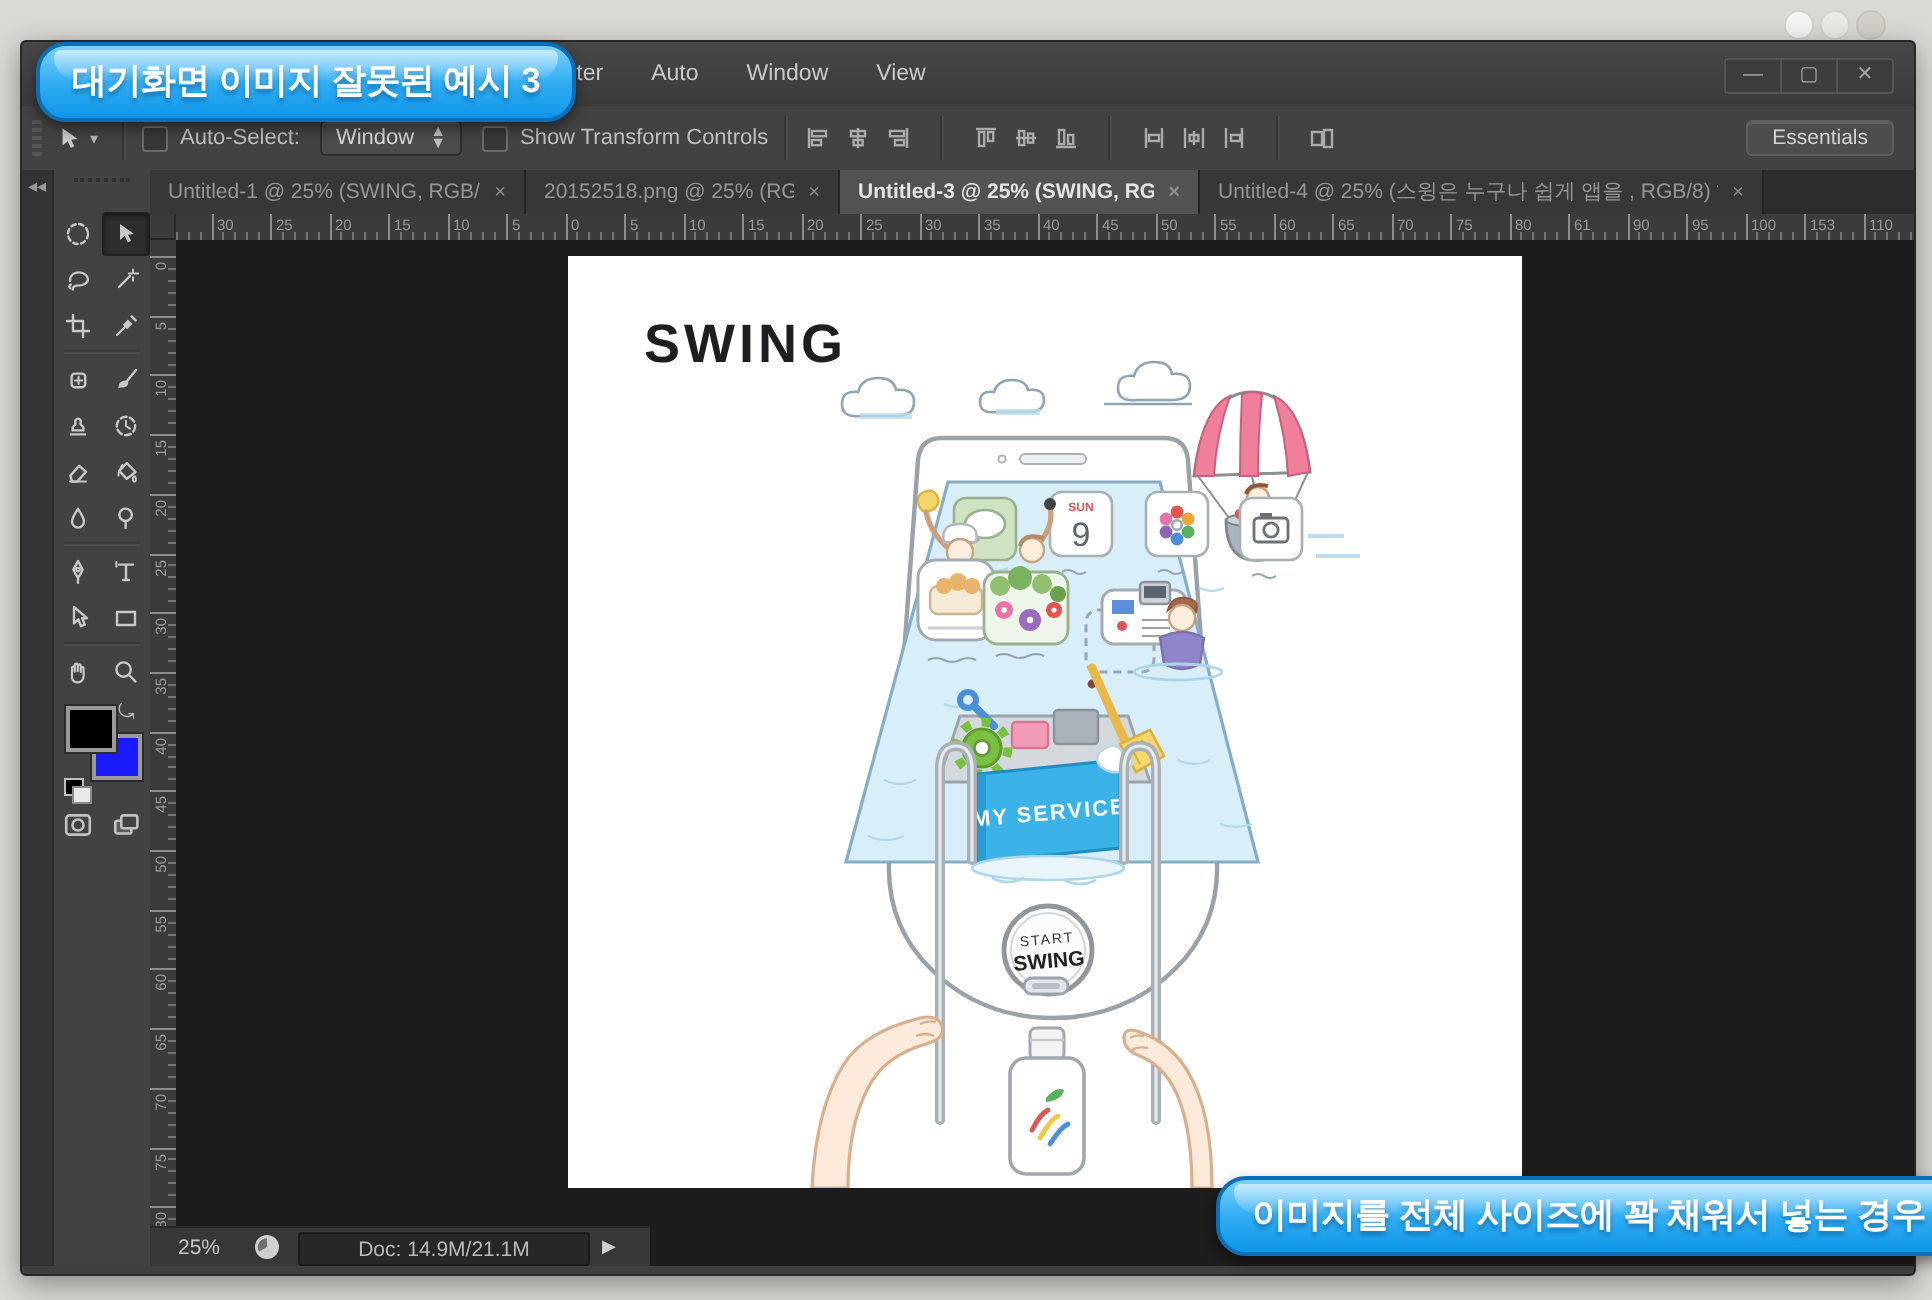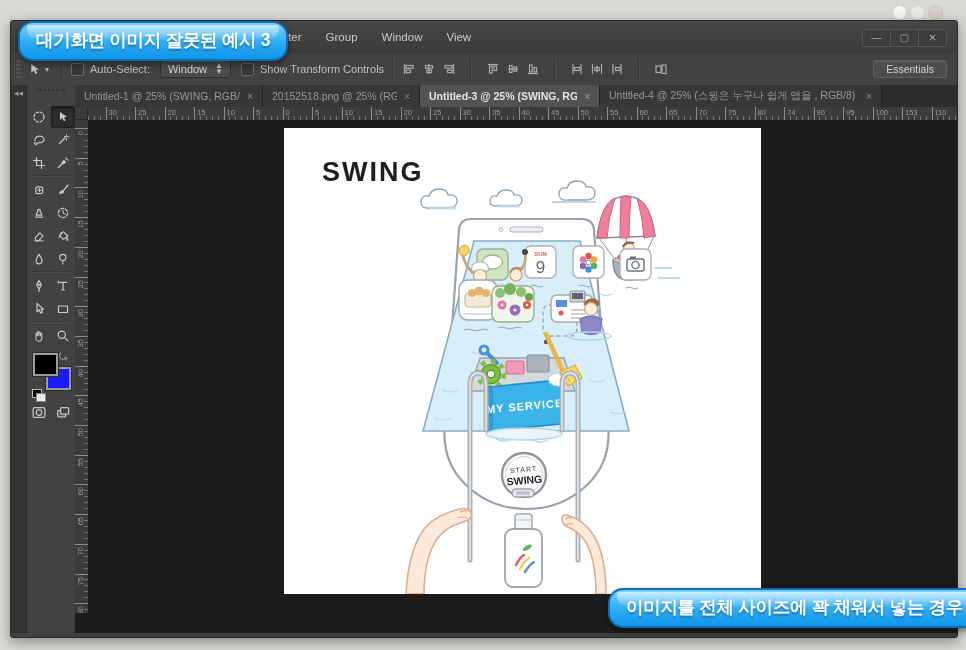--- a/index.html
+++ b/index.html
@@ -94,21 +94,21 @@
 
 <span class="frame-dot" style="left:892px;background:#f6f5f3"></span>
 <span class="frame-dot" style="left:910px;background:#eceae6"></span>
 <span class="frame-dot" style="left:928px;background:#d3d0ca;border-color:#c7c4be"></span>
 
 <div class="ps">
 
   <div class="titlebar">
     <div class="menu" id="menu">
         <span>Filter</span>
-        <span>Group</span>
+        <span>Auto</span>
         <span>Window</span>
         <span>View</span>
       </div>
     <div class="win-controls">
       <span class="wc">—</span>
       <span class="wc">▢</span>
       <span class="wc">✕</span>
     </div>
   </div>
 
@@ -579,21 +579,21 @@
         <span class="tick-lbl" style="left: 551.5px; top: 2px;">60</span>
         <div class="tick" style="left: 578px; top: 0px; width: 1px; height: 13px;"></div>
         <span class="tick-lbl" style="left: 581px; top: 2px;">65</span>
         <div class="tick" style="left: 607.5px; top: 0px; width: 1px; height: 13px;"></div>
         <span class="tick-lbl" style="left: 610.5px; top: 2px;">70</span>
         <div class="tick" style="left: 637px; top: 0px; width: 1px; height: 13px;"></div>
         <span class="tick-lbl" style="left: 640px; top: 2px;">75</span>
         <div class="tick" style="left: 666.5px; top: 0px; width: 1px; height: 13px;"></div>
         <span class="tick-lbl" style="left: 669.5px; top: 2px;">80</span>
         <div class="tick" style="left: 696px; top: 0px; width: 1px; height: 13px;"></div>
-        <span class="tick-lbl" style="left: 699px; top: 2px;">74</span>
+        <span class="tick-lbl" style="left: 699px; top: 2px;">61</span>
         <div class="tick" style="left: 725.5px; top: 0px; width: 1px; height: 13px;"></div>
         <span class="tick-lbl" style="left: 728.5px; top: 2px;">90</span>
         <div class="tick" style="left: 755px; top: 0px; width: 1px; height: 13px;"></div>
         <span class="tick-lbl" style="left: 758px; top: 2px;">95</span>
         <div class="tick" style="left: 784.5px; top: 0px; width: 1px; height: 13px;"></div>
         <span class="tick-lbl" style="left: 787.5px; top: 2px;">100</span>
         <div class="tick" style="left: 814px; top: 0px; width: 1px; height: 13px;"></div>
         <span class="tick-lbl" style="left: 817px; top: 2px;">153</span>
         <div class="tick" style="left: 843.5px; top: 0px; width: 1px; height: 13px;"></div>
         <span class="tick-lbl" style="left: 846.5px; top: 2px;">110</span>
@@ -902,17 +902,30 @@
             <rect x="221" y="401" width="37" height="58" rx="8" fill="#fff" stroke="#a0a8ae" stroke-width="1.8"></rect>
             <path d="M239 421q5-6 9-4-1 5-9 6z" fill="#58b25c"></path>
             <path d="M232 437q4-8 8-10" stroke="#e05656" stroke-width="2.4" fill="none" stroke-linecap="round"></path>
             <path d="M236 441q5-9 9-11" stroke="#f2c84b" stroke-width="2.4" fill="none" stroke-linecap="round"></path>
             <path d="M241 444q5-8 9-10" stroke="#4a90d9" stroke-width="2.4" fill="none" stroke-linecap="round"></path>
           </g>
         </svg>
       </div>
     </div>
 
+    <div class="statusbar">
+      <div class="sb-gray">
+        <span class="sb-zoom">25%</span>
+        <span class="sb-clock">
+          <svg width="13" height="13" viewBox="0 0 13 13">
+              <circle cx="6.5" cy="6.5" r="6" fill="#cfcfcf"></circle>
+          <path d="M6.5 6.5V2.2A4.3 4.3 0 0 0 2.6 8.8z" fill="#6f6f6f"></path>
+            </svg>
+        </span>
+        <span class="sb-docbox">Doc: 14.9M/21.1M</span>
+        <span class="sb-arrow">▶</span>
+      </div>
+    </div>
   </div>
 </div>
 
 <div class="callout callout-tl">대기화면 이미지 잘못된 예시 3</div>
 <div class="callout callout-br">이미지를 전체 사이즈에 꽉 채워서 넣는 경우</div>
 
 </body></html>

